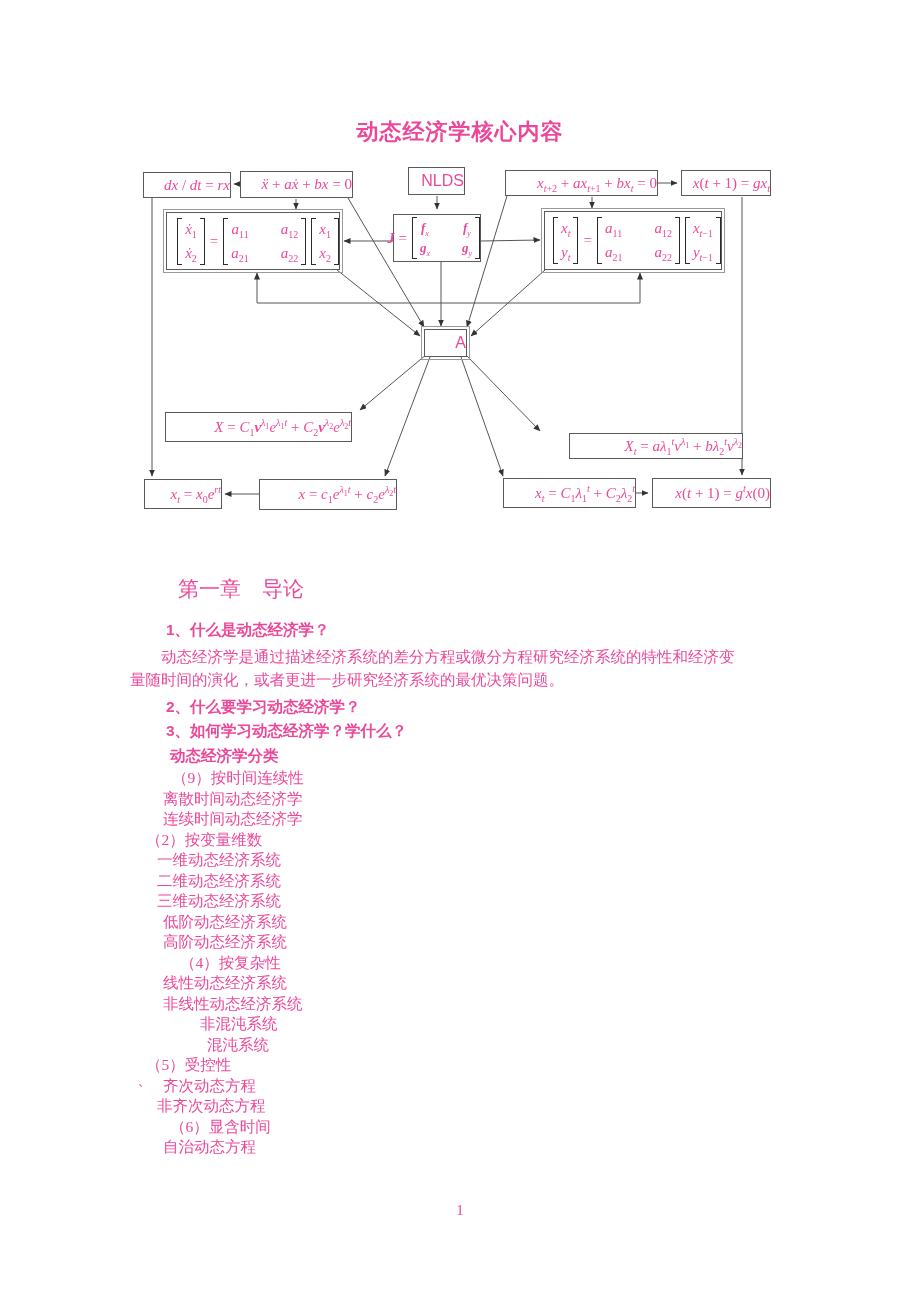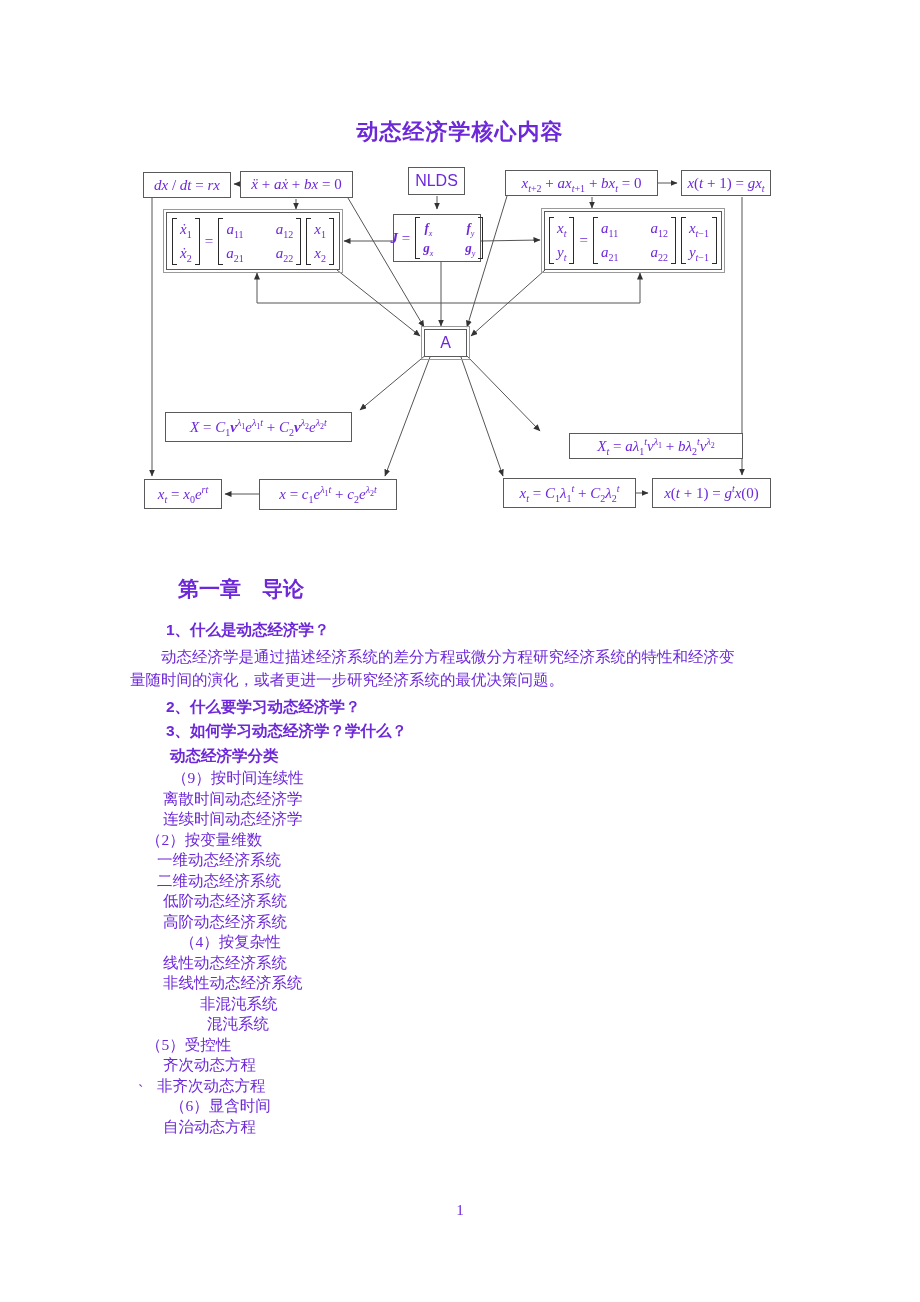--- a/index.html
+++ b/index.html
@@ -1,31 +1,31 @@
 <!DOCTYPE html>
 <html><head>
 <meta charset="utf-8">
 <style>
   html,body{margin:0;padding:0;background:#e8e8e8;}
   .page{
     position:relative;width:920px;height:1302px;background:#ffffff;margin:0 auto;
-    font-family:"Liberation Serif","DejaVu Serif",serif;color:#6d28d9;overflow:hidden;
+    font-family:"Liberation Serif","DejaVu Serif",serif;color:#ec4899;overflow:hidden;
   }
   
   .doc-title{
     position:absolute;top:117px;left:0;width:920px;text-align:center;
     font-family:"Liberation Sans","DejaVu Sans",sans-serif;
     font-size:22px;font-weight:bold;letter-spacing:1px;
   }
   
   .diagram{position:absolute;left:0;top:0;width:920px;height:560px;}
   .diagram svg{position:absolute;left:0;top:0;}
   .fbox{
     position:absolute;border:1px solid #5a5a5a;background:#fff;
-    display:flex;align-items:center;justify-content:center;
+    display:flex;align-items:center;justify-content:flex-end;
     font-size:15px;white-space:nowrap;box-sizing:border-box;z-index:2;
   }
   .fbox i{font-style:italic;}
   .fbox b{font-weight:bold;}
   .fbox sub,.fbox sup{font-size:10px;line-height:0;}
   .fbox sup sub,.fbox sub sub{font-size:8px;}
   .dbl{outline:1px solid #9a9a9a;outline-offset:2px;}
   .sans{font-family:"Liberation Sans","DejaVu Sans",sans-serif;font-size:16px;}
   .mrow{display:flex;align-items:center;gap:5px;}
   .mtx{position:relative;display:grid;justify-items:center;align-items:center;
@@ -34,21 +34,21 @@
        border:1px solid #2a2a2a;border-right:none;}
   .mtx::after{content:"";position:absolute;right:0;top:0;bottom:0;width:4px;
        border:1px solid #2a2a2a;border-left:none;}
   .m2{grid-template-columns:auto auto;column-gap:32px;}
   .jsmall{font-size:13px;row-gap:4px;}
   .jsmall sub{font-size:8px;}
   
   .chapter{
     position:absolute;left:178px;top:575px;
     font-family:"Liberation Sans","DejaVu Sans",sans-serif;
-    font-size:21px;font-weight:bold;
+    font-size:21px;font-weight:normal;
   }
   .textbody{position:absolute;left:130px;top:620px;width:662px;
     font-size:15.5px;line-height:20.5px;}
   .bold-q{font-weight:bold;padding-left:36px;margin-bottom:4px;
     font-family:"Liberation Sans","DejaVu Sans",sans-serif;}
   .para{width:615px;text-indent:31px;line-height:23.5px;margin-bottom:5px;}
   .cls-title{font-weight:bold;padding-left:40px;margin-bottom:2px;
     font-family:"Liberation Sans","DejaVu Sans",sans-serif;}
   .cls-line{height:20.5px;line-height:20.5px;}
   .stray{position:absolute;left:138px;top:1082px;font-size:16px;}
@@ -194,20 +194,21 @@
     <div class="para">动态经济学是通过描述经济系统的差分方程或微分方程研究经济系统的特性和经济变量随时间的演化，或者更进一步研究经济系统的最优决策问题。</div>
     <div class="bold-q">2、什么要学习动态经济学？</div>
     <div class="bold-q">3、如何学习动态经济学？学什么？</div>
     <div class="cls-title">动态经济学分类</div>
     <div class="cls-line" style="padding-left:42px">（9）按时间连续性</div>
     <div class="cls-line" style="padding-left:33px">离散时间动态经济学</div>
     <div class="cls-line" style="padding-left:33px">连续时间动态经济学</div>
     <div class="cls-line" style="padding-left:16px">（2）按变量维数</div>
     <div class="cls-line" style="padding-left:27px">一维动态经济系统</div>
     <div class="cls-line" style="padding-left:27px">二维动态经济系统</div>
+    <div class="cls-line" style="padding-left:27px">三维动态经济系统</div>
     <div class="cls-line" style="padding-left:33px">低阶动态经济系统</div>
     <div class="cls-line" style="padding-left:33px">高阶动态经济系统</div>
     <div class="cls-line" style="padding-left:50px">（4）按复杂性</div>
     <div class="cls-line" style="padding-left:33px">线性动态经济系统</div>
     <div class="cls-line" style="padding-left:33px">非线性动态经济系统</div>
     <div class="cls-line" style="padding-left:70px">非混沌系统</div>
     <div class="cls-line" style="padding-left:77px">混沌系统</div>
     <div class="cls-line" style="padding-left:16px">（5）受控性</div>
     <div class="cls-line" style="padding-left:33px">齐次动态方程</div>
     <div class="cls-line" style="padding-left:27px">非齐次动态方程</div>

